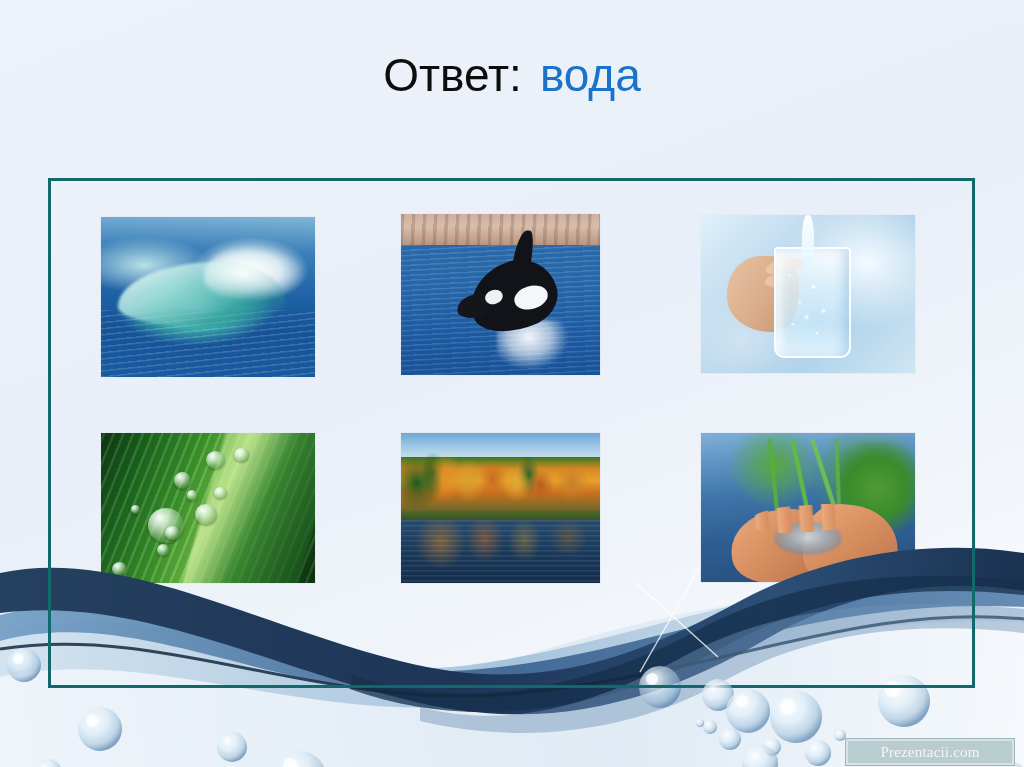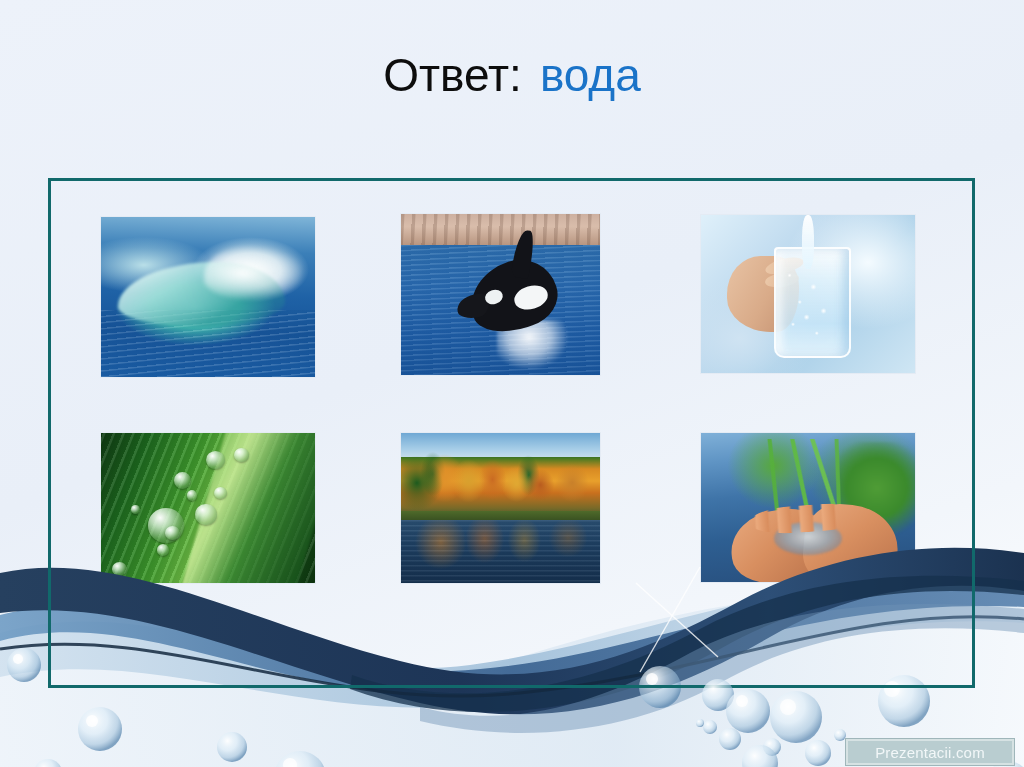--- a/index.html
+++ b/index.html
@@ -393,21 +393,21 @@
     outline: 1px solid #9fb6ba;
     display: flex;
     align-items: center;
     justify-content: center;
     box-sizing: border-box;
   }
   #watermark .wm-text {
     font-size: 15px;
     color: #f2f7f8;
     letter-spacing: 0.2px;
-    font-family: Liberation Sans, sans-serif;
+    font-family: Liberation Serif, serif;
   }
 </style>
 </head>
 <body>
 
 <div id="slide">
 
   <div id="title-area">
     <span class="title-main">Ответ</span><span class="title-colon">:</span><span class="title-answer">вода</span>
   </div>

